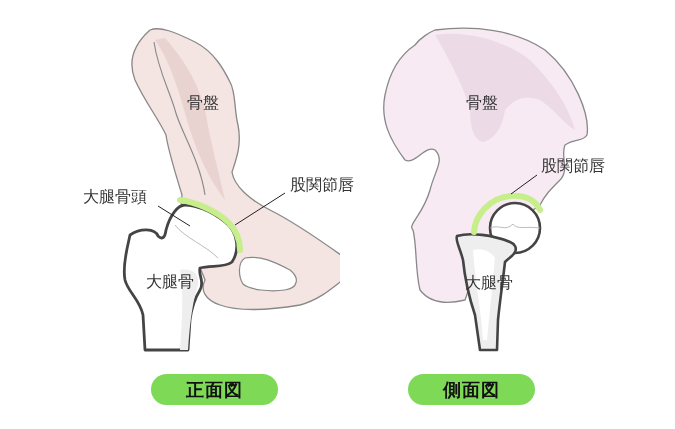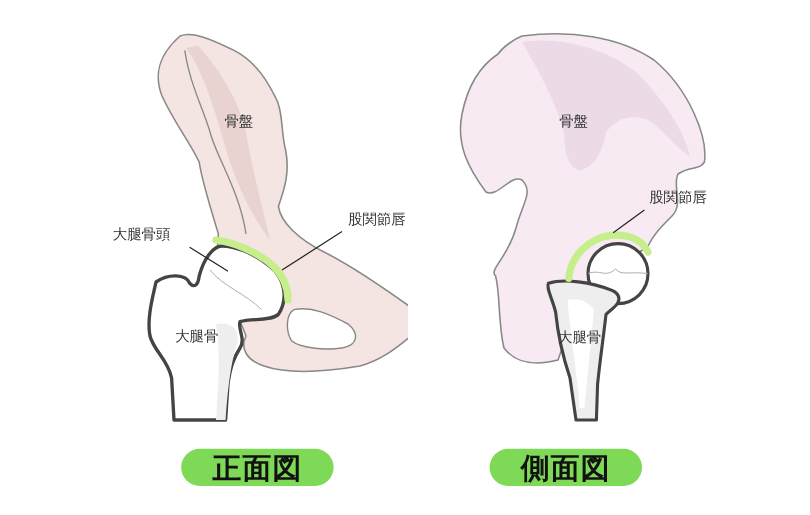--- a/index.html
+++ b/index.html
@@ -1,23 +1,23 @@
 <!DOCTYPE html>
 <html><head>
   <meta charset="utf-8">
   <style>
     html, body { margin: 0; padding: 0; background: #ffffff; }
     body { width: 675px; height: 429px; position: relative; overflow: hidden;
            font-family: "DejaVu Sans", sans-serif; }
     .stage { position: absolute; left: 0; top: 0; width: 675px; height: 429px; }
-    .label { position: absolute; font-size: 12px; color: #333333; white-space: nowrap;
+    .label { position: absolute; font-size: 16px; color: #333333; white-space: nowrap;
              font-family: "DejaVu Sans", sans-serif; line-height: 1; }
     .pill { position: absolute; height: 31px; border-radius: 16px; background: #7ed957;
             display: flex; align-items: center; justify-content: center;
-            font-weight: bold; font-size: 24px; color: #111111;
+            font-weight: bold; font-size: 18px; color: #111111;
             font-family: "DejaVu Sans", sans-serif; letter-spacing: 1px; }
   </style>
 </head>
 <body>
 
 <div class="stage">
 
   <svg style="position:absolute;left:0;top:0" width="340" height="429" viewBox="0 0 340 429">
 
     <path d="M150,30 C160,26 175,32 195,42 C215,52 225,72 230,82 C236,92 234,110 238,125
@@ -61,21 +61,21 @@
     <path d="M145,350 L140,315 C135,300 130,280 128,260 C125,248 120,240 122,236
              C135,232 158,235 175,242 C180,244 182,248 180,252 C178,256 174,258 170,262
              C168,280 165,300 163,320 L162,350 Z" fill="#eeeeee" stroke="#444444" stroke-width="2.6" stroke-linejoin="round"></path>
     <path d="M138,250 C145,248 155,250 160,258 C158,280 155,310 152,340 L148,340 C146,310 140,280 138,250 Z" fill="#ffffff"></path>
 
     <path d="M139,232 C140,215 155,198 175,196 C190,195 200,200 205,210" fill="none" stroke="#c6ee8a" stroke-width="6" stroke-linecap="round"></path>
     <line x1="176" y1="194" x2="202" y2="175" stroke="#222222" stroke-width="1"></line>
   </svg>
 
   <div class="label" style="left:187px;top:95px;">骨盤</div>
-  <div class="label" style="left:94px;top:189px;">大腿骨頭</div>
+  <div class="label" style="left:83px;top:189px;">大腿骨頭</div>
   <div class="label" style="left:290px;top:177px;">股関節唇</div>
   <div class="label" style="left:146px;top:274px;">大腿骨</div>
 
   <div class="label" style="left:466px;top:95px;">骨盤</div>
   <div class="label" style="left:541px;top:158px;">股関節唇</div>
   <div class="label" style="left:465px;top:275px;">大腿骨</div>
 
   <div class="pill" style="left:151px;top:374px;width:127px;">正面図</div>
   <div class="pill" style="left:408px;top:374px;width:127px;">側面図</div>
 </div>

